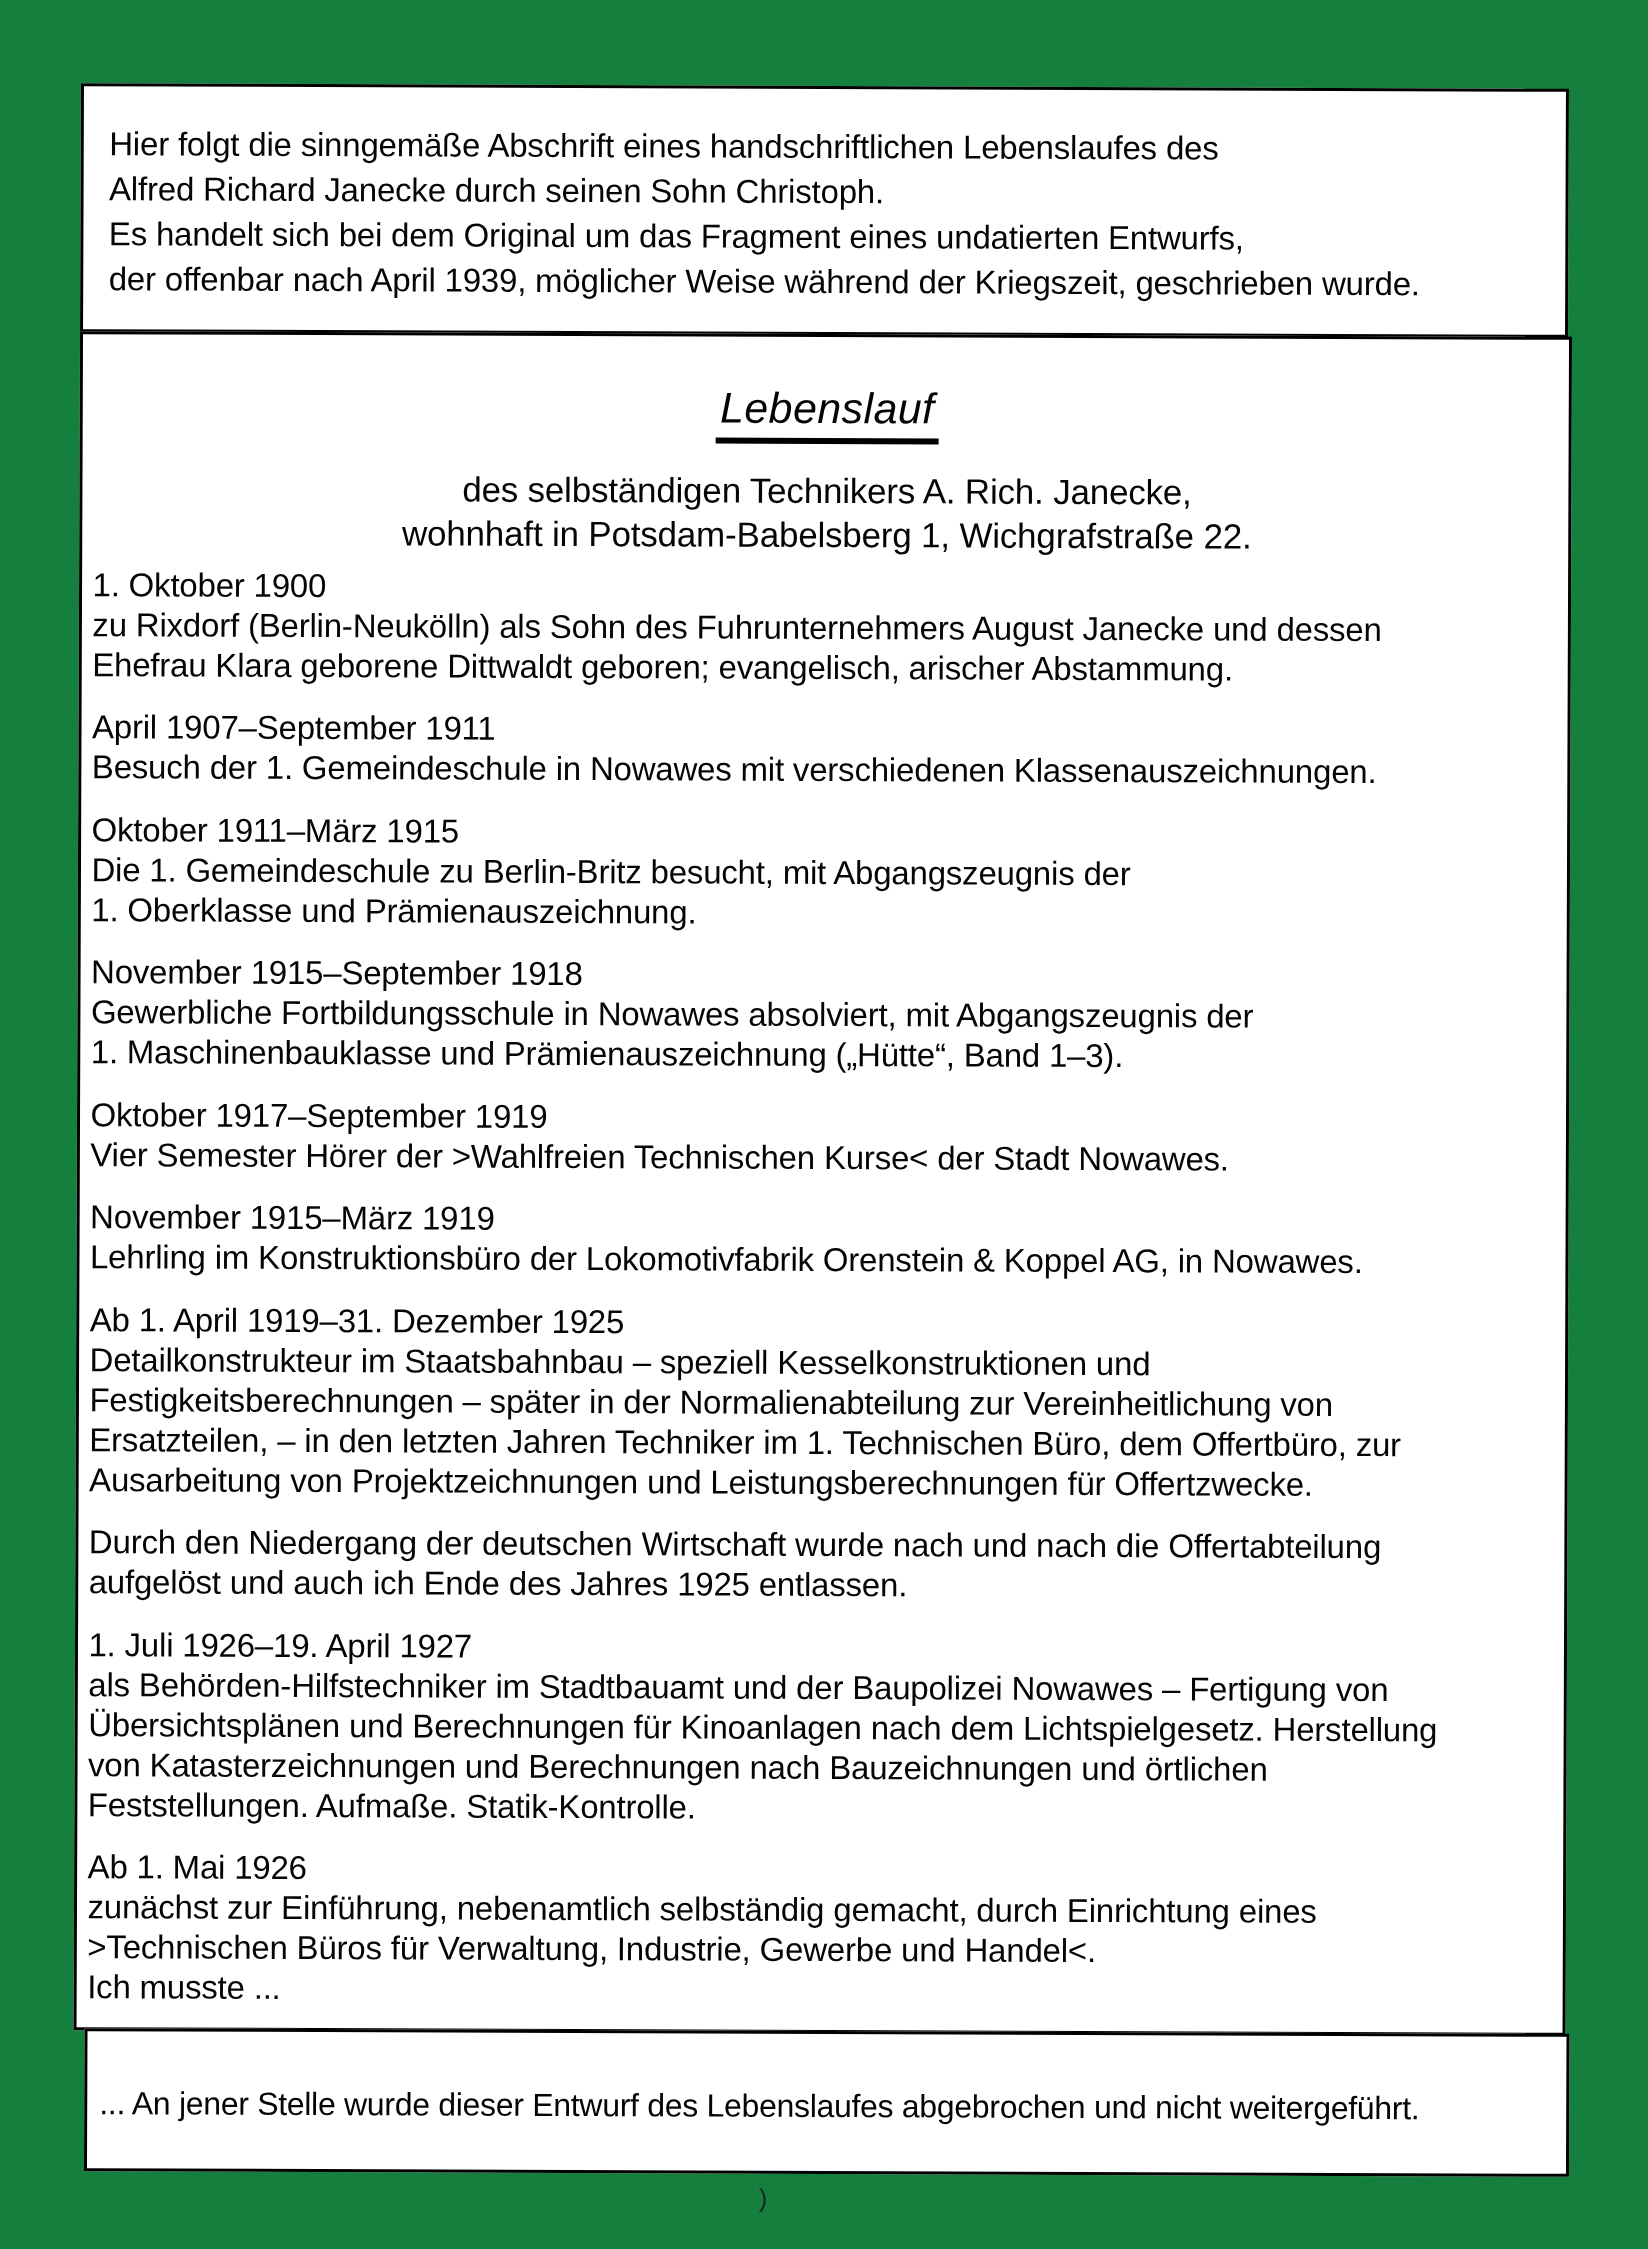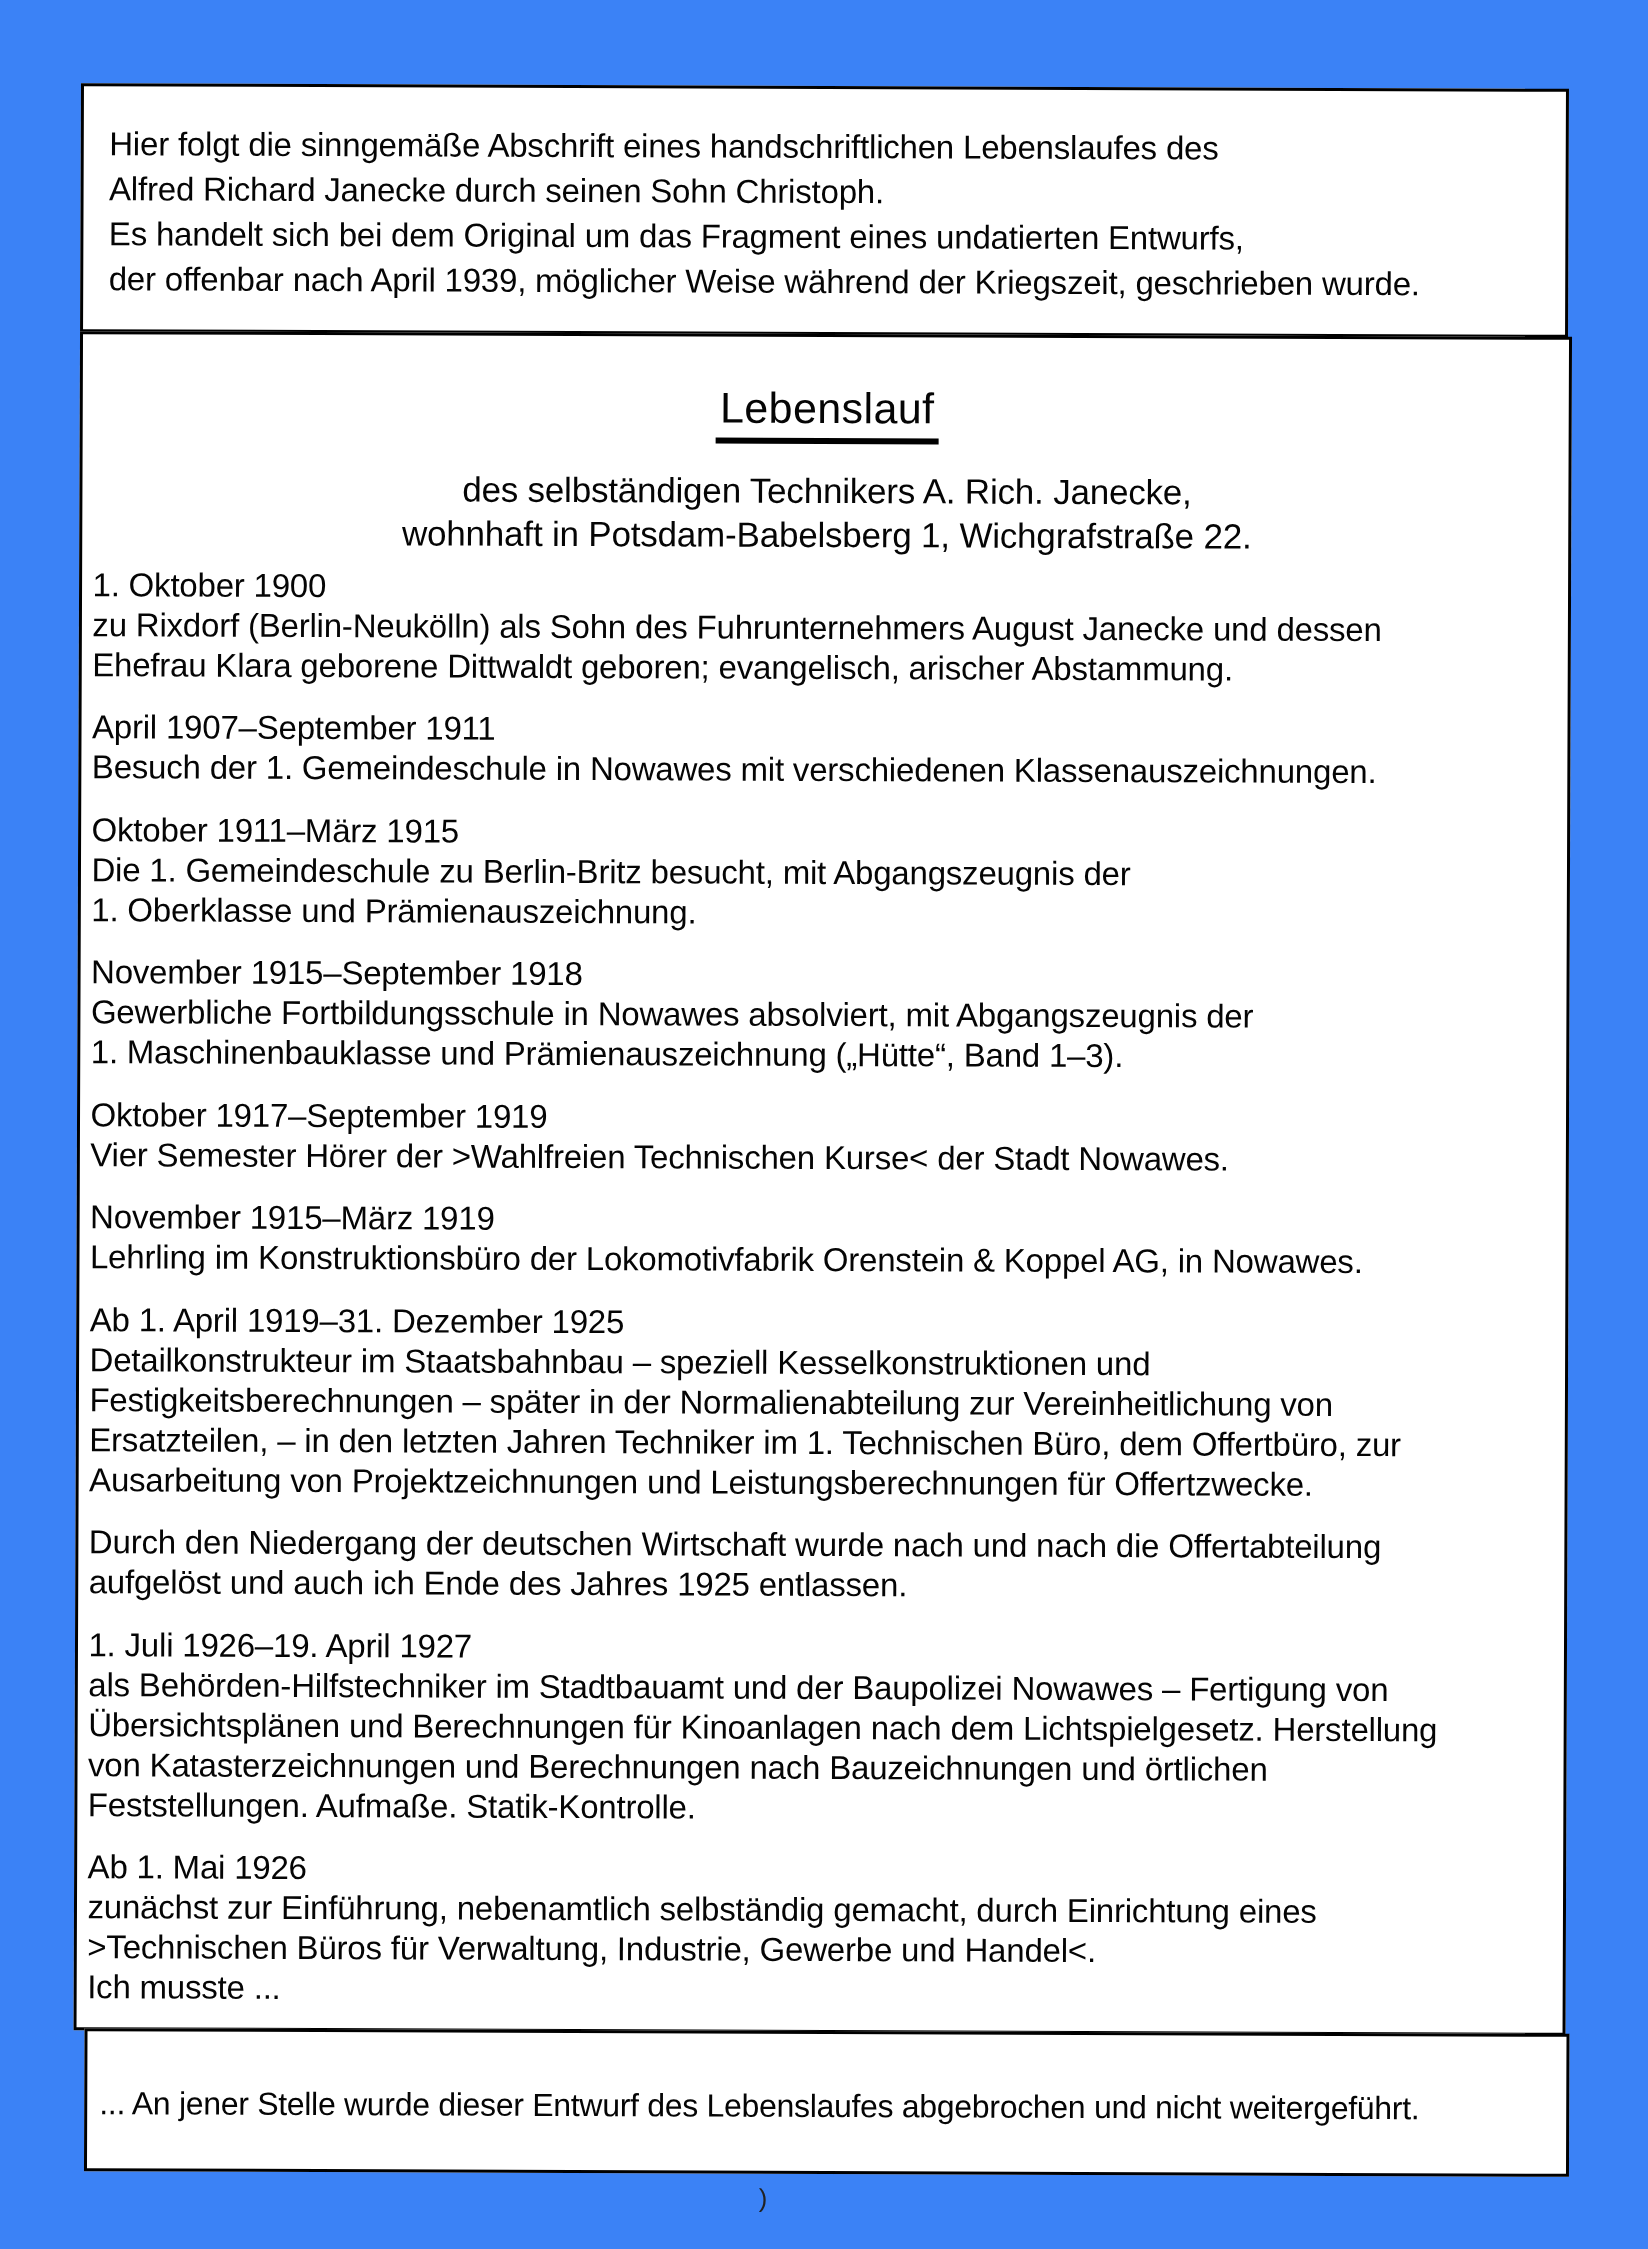--- a/index.html
+++ b/index.html
@@ -4,21 +4,21 @@
 <style>
   html, body {
     margin: 0;
     padding: 0;
     background: #ffffff;
   }
   .page {
     position: relative;
     width: 1648px;
     height: 2250px;
-    background: #3b82f6;
+    background: #15803d;
     overflow: hidden;
     font-family: "Liberation Sans", sans-serif;
     color: #050505;
   }
   .scan-tilt {
     position: absolute;
     inset: 0;
     transform: rotate(0.22deg);
     transform-origin: 50% 50%;
   }
@@ -52,20 +52,21 @@
     text-align: center;
     margin-bottom: 25.5px;
   }
   .doc-title {
     display: inline-block;
     font-size: 43px;
     line-height: 1;
     padding: 0 4.5px 7.5px 4.5px;
     border-bottom: 6.8px solid #000000;
     letter-spacing: 0.4px;
+    font-style: italic;
   }
   .doc-subtitle {
     text-align: center;
     font-size: 35px;
     line-height: 44px;
     white-space: pre;
     margin-bottom: 10.5px;
     letter-spacing: -0.2px;
   }
   .entry {

